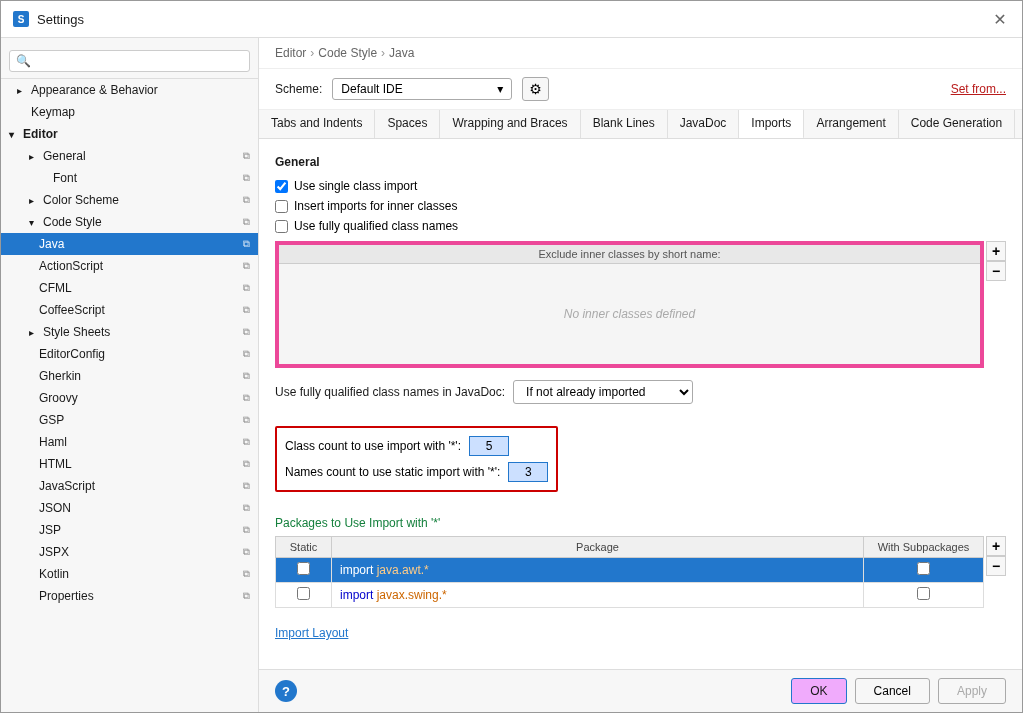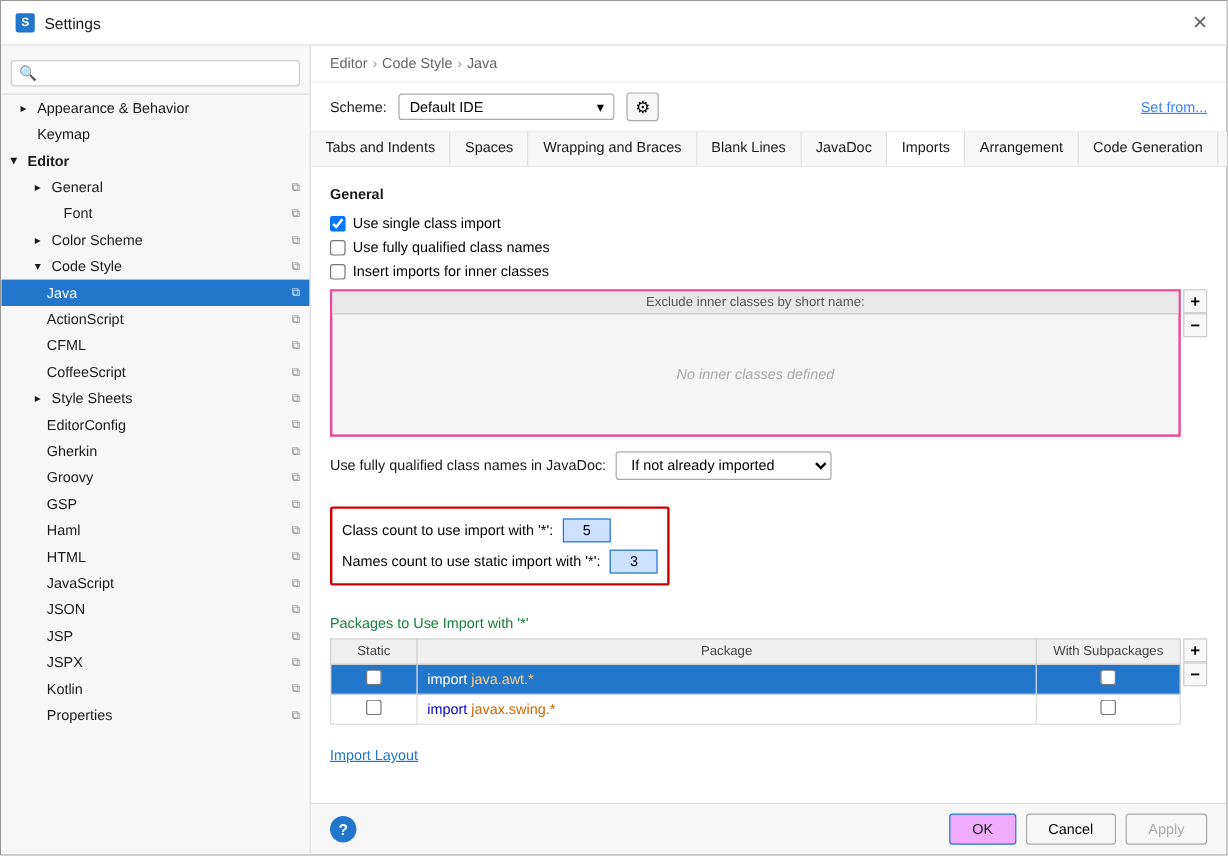--- a/index.html
+++ b/index.html
@@ -23,21 +23,21 @@
     .sidebar-sub { padding-left: 28px; }
     .sidebar-sub2 { padding-left: 38px; }
     .right-panel { flex: 1; display: flex; flex-direction: column; overflow: hidden; }
     .breadcrumb { padding: 8px 16px; font-size: 12px; color: #666; border-bottom: 1px solid #eee; background: #fff; display: flex; align-items: center; gap: 4px; }
     .breadcrumb-sep { color: #999; }
     .scheme-bar { padding: 8px 16px; display: flex; align-items: center; gap: 10px; border-bottom: 1px solid #eee; background: #fff; }
     .scheme-label { color: #1a1a1a; }
     .scheme-select { padding: 3px 8px; border: 1px solid #aaa; border-radius: 3px; background: white; font-size: 12px; min-width: 180px; display: flex; align-items: center; justify-content: space-between; cursor: pointer; }
     .scheme-select-wrapper { position: relative; display: inline-flex; align-items: center; }
     .gear-btn { padding: 3px 6px; border: 1px solid #aaa; border-radius: 3px; background: #f7f7f7; cursor: pointer; font-size: 14px; }
-    .set-from { margin-left: auto; color: #3b82f6; cursor: pointer; text-decoration: underline; }
+    .set-from { margin-left: auto; color: #b91c1c; cursor: pointer; text-decoration: underline; }
     .tabs-bar { background: #f7f7f7; border-bottom: 1px solid #ddd; display: flex; overflow-x: auto; }
     .tab { padding: 6px 12px; cursor: pointer; white-space: nowrap; color: #1a1a1a; border-right: 1px solid #e0e0e0; font-size: 12px; }
     .tab.active { background: #fff; border-bottom: 2px solid #fff; margin-bottom: -1px; }
     .tab-overflow { padding: 6px 8px; cursor: pointer; font-size: 14px; }
     .content-area { flex: 1; padding: 16px; overflow-y: auto; background: #fff; }
     .section-title { font-weight: bold; color: #1a1a1a; margin-bottom: 10px; font-size: 12px; }
     .checkbox-row { display: flex; align-items: center; gap: 6px; margin-bottom: 6px; }
     .checkbox-row input[type=checkbox] { width: 13px; height: 13px; }
     .exclude-header { background: #e8e8e8; border-bottom: 1px solid #ccc; padding: 3px 8px; font-size: 11px; color: #555; text-align: center; }
     .exclude-body { min-height: 100px; display: flex; align-items: center; justify-content: center; color: #aaa; font-style: italic; font-size: 12px; }
@@ -253,30 +253,30 @@
       <div class="content-area">
         
         <div class="section-title">General</div>
 
         <div class="checkbox-row">
           <input type="checkbox" checked="" style="">
           <span>Use single class import</span>
         </div>
         <div class="checkbox-row">
           <input type="checkbox" style="">
-          <span>Use fully qualified class names</span>
+          <span>Insert imports for inner classes</span>
         </div>
         <div class="checkbox-row">
           <input type="checkbox" style="">
-          <span>Insert imports for inner classes</span>
+          <span>Use fully qualified class names</span>
         </div>
 
         
         <div style="display:flex; align-items:flex-start; margin: 8px 0;">
-          <div style="flex:1; border: 2px solid #ec4899; background:#f5f5f5;">
+          <div style="flex:1; border: 4px solid #ec4899; background:#f5f5f5;">
             <div class="exclude-header">Exclude inner classes by short name:</div>
             <div class="exclude-body">
               <span>No inner classes defined</span>
             </div>
           </div>
           <div style="display:flex; flex-direction:column; margin-left:2px;">
             <button class="plus-btn">+</button>
             <button class="minus-btn">−</button>
           </div>
         </div>
@@ -303,21 +303,21 @@
           </div>
         </div>
 
         
         <div class="packages-section">
           <div class="packages-title">Packages to Use Import with '*'</div>
           <div style="display:flex; align-items:flex-start;">
             <table class="packages-table" style="flex:1;">
               <thead>
                 <tr>
-                  <th style="width:72px;">Static</th>
+                  <th style="width:56px;">Static</th>
                   <th class="package-col">Package</th>
                   <th style="width:120px;">With Subpackages</th>
                 </tr>
               </thead>
               <tbody>
                 <tr class="selected-row">
                   <td class="checkbox-cell">
                     <input type="checkbox" class="small-checkbox" style="">
                   </td>
                   <td>

